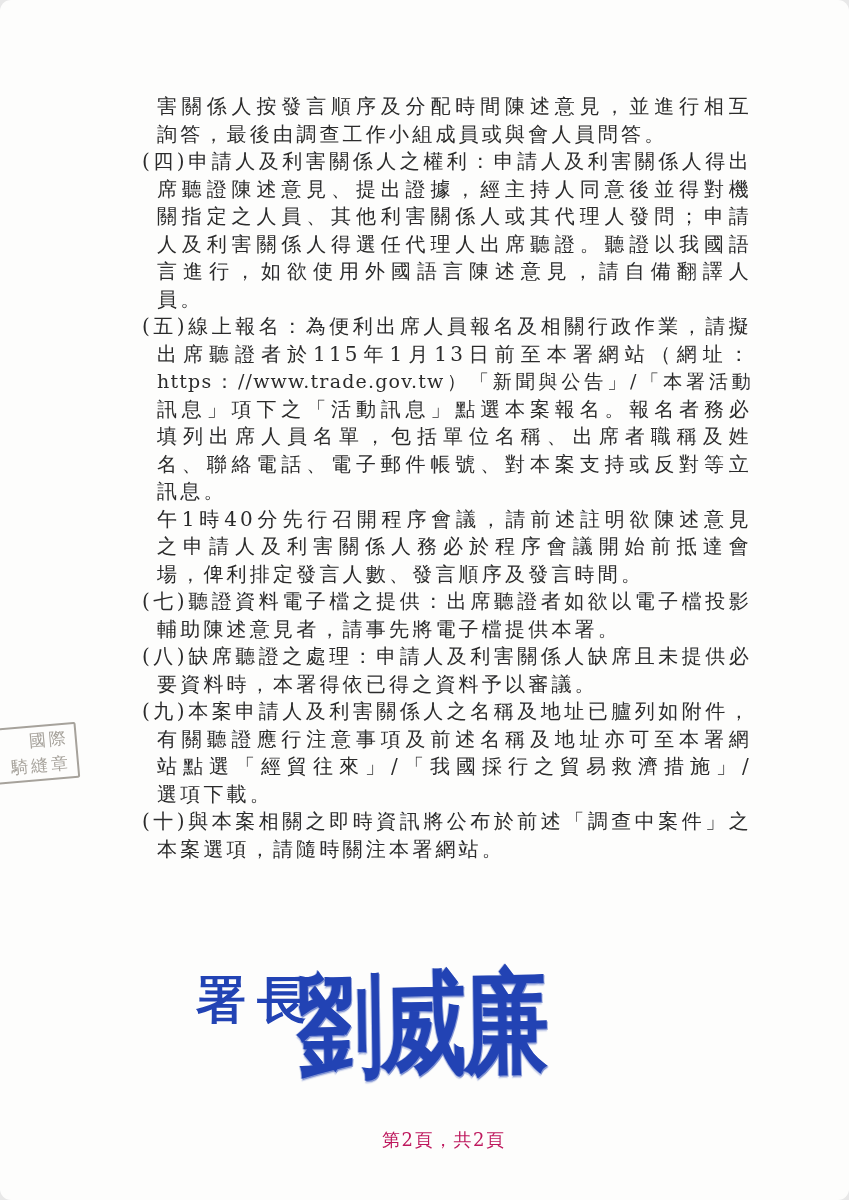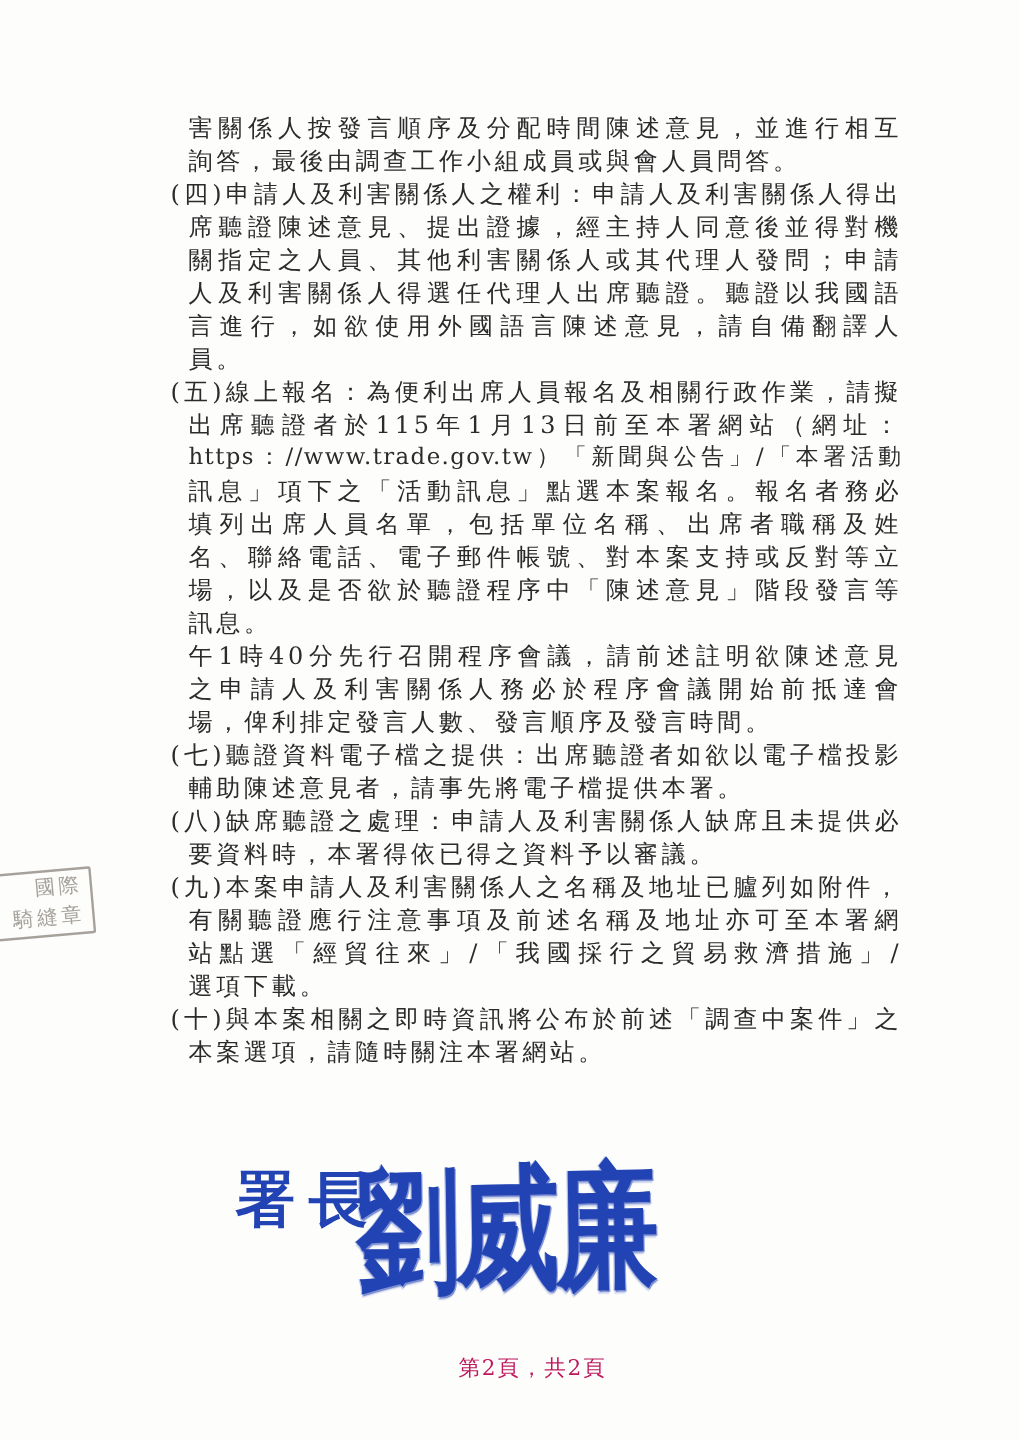--- a/index.html
+++ b/index.html
@@ -3,20 +3,21 @@
 <meta charset="utf-8">
 <style>
   html,body{margin:0;padding:0;background:#e8e8e8;}
   #page{
     position:relative;
     width:849px;height:1200px;
     margin:0 auto;
     background:#fdfdfc;
     overflow:hidden;
     font-family:"DejaVu Serif","Liberation Serif",serif;
+    border-radius:11px;
   }
   
   #doc-body{
     position:absolute;left:157px;top:93px;width:595px;
     color:#2b2b2b;
   }
   .tl{
     width:595px;height:27.5px;line-height:27.5px;
     font-size:20px;letter-spacing:3.2px;
     white-space:nowrap;overflow:visible;
@@ -72,21 +73,20 @@
       <div class="tl fill">關指定之人員、其他利害關係人或其代理人發問；申請</div>
       <div class="tl fill">人及利害關係人得選任代理人出席聽證。聽證以我國語</div>
       <div class="tl fill">言進行，如欲使用外國語言陳述意見，請自備翻譯人</div>
       <div class="tl">員。</div>
       <div class="tl fill first">(五)線上報名：為便利出席人員報名及相關行政作業，請擬</div>
       <div class="tl fill">出席聽證者於115年1月13日前至本署網站（網址：</div>
       <div class="tl fill sm">https：//www.trade.gov.tw）「新聞與公告」/「本署活動</div>
       <div class="tl fill">訊息」項下之「活動訊息」點選本案報名。報名者務必</div>
       <div class="tl fill">填列出席人員名單，包括單位名稱、出席者職稱及姓</div>
       <div class="tl fill">名、聯絡電話、電子郵件帳號、對本案支持或反對等立</div>
-      <div class="tl fill">場，以及是否欲於聽證程序中「陳述意見」階段發言等</div>
       <div class="tl">訊息。</div>
       <div class="tl fill">午1時40分先行召開程序會議，請前述註明欲陳述意見</div>
       <div class="tl fill">之申請人及利害關係人務必於程序會議開始前抵達會</div>
       <div class="tl">場，俾利排定發言人數、發言順序及發言時間。</div>
       <div class="tl fill first">(七)聽證資料電子檔之提供：出席聽證者如欲以電子檔投影</div>
       <div class="tl">輔助陳述意見者，請事先將電子檔提供本署。</div>
       <div class="tl fill first">(八)缺席聽證之處理：申請人及利害關係人缺席且未提供必</div>
       <div class="tl">要資料時，本署得依已得之資料予以審議。</div>
       <div class="tl fill first">(九)本案申請人及利害關係人之名稱及地址已臚列如附件，</div>
       <div class="tl fill">有關聽證應行注意事項及前述名稱及地址亦可至本署網</div>

